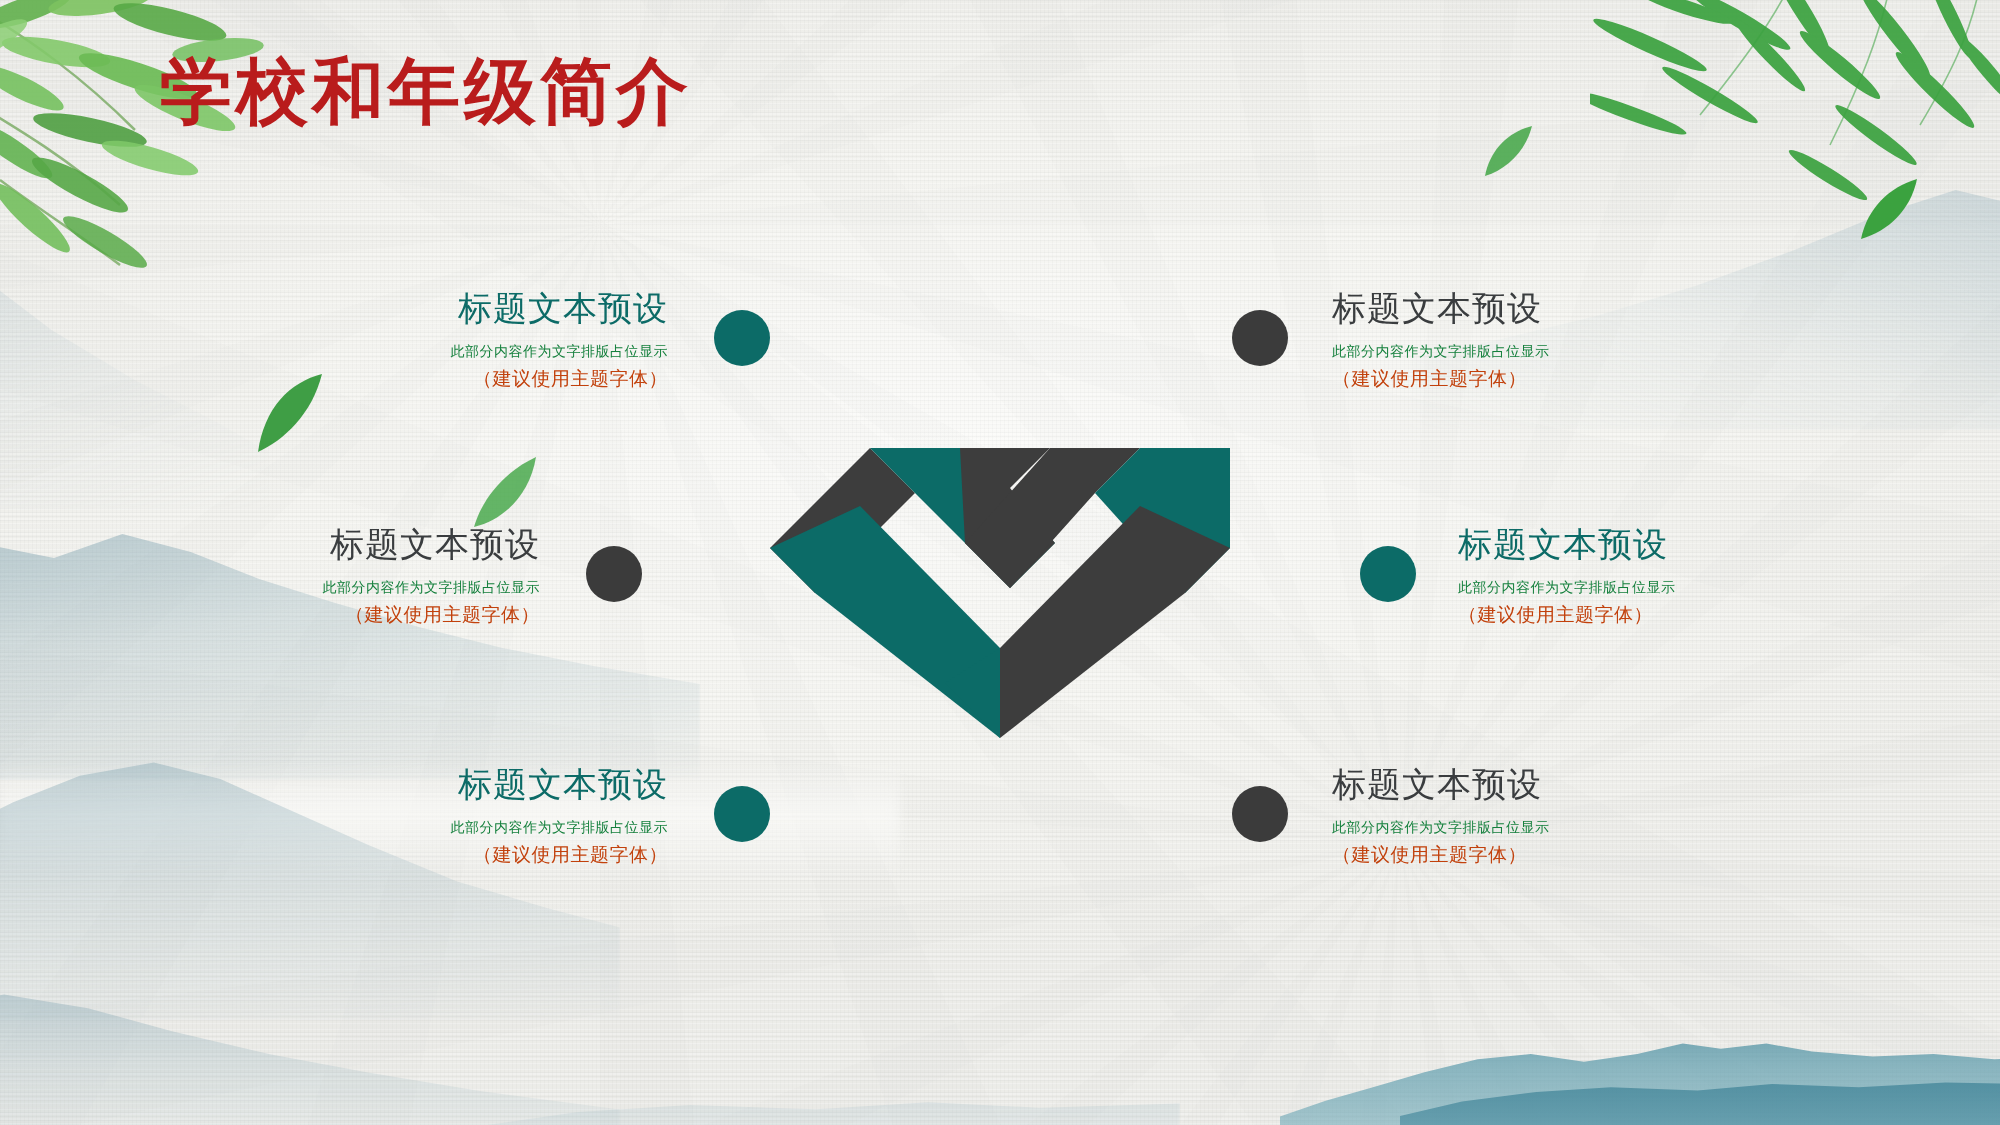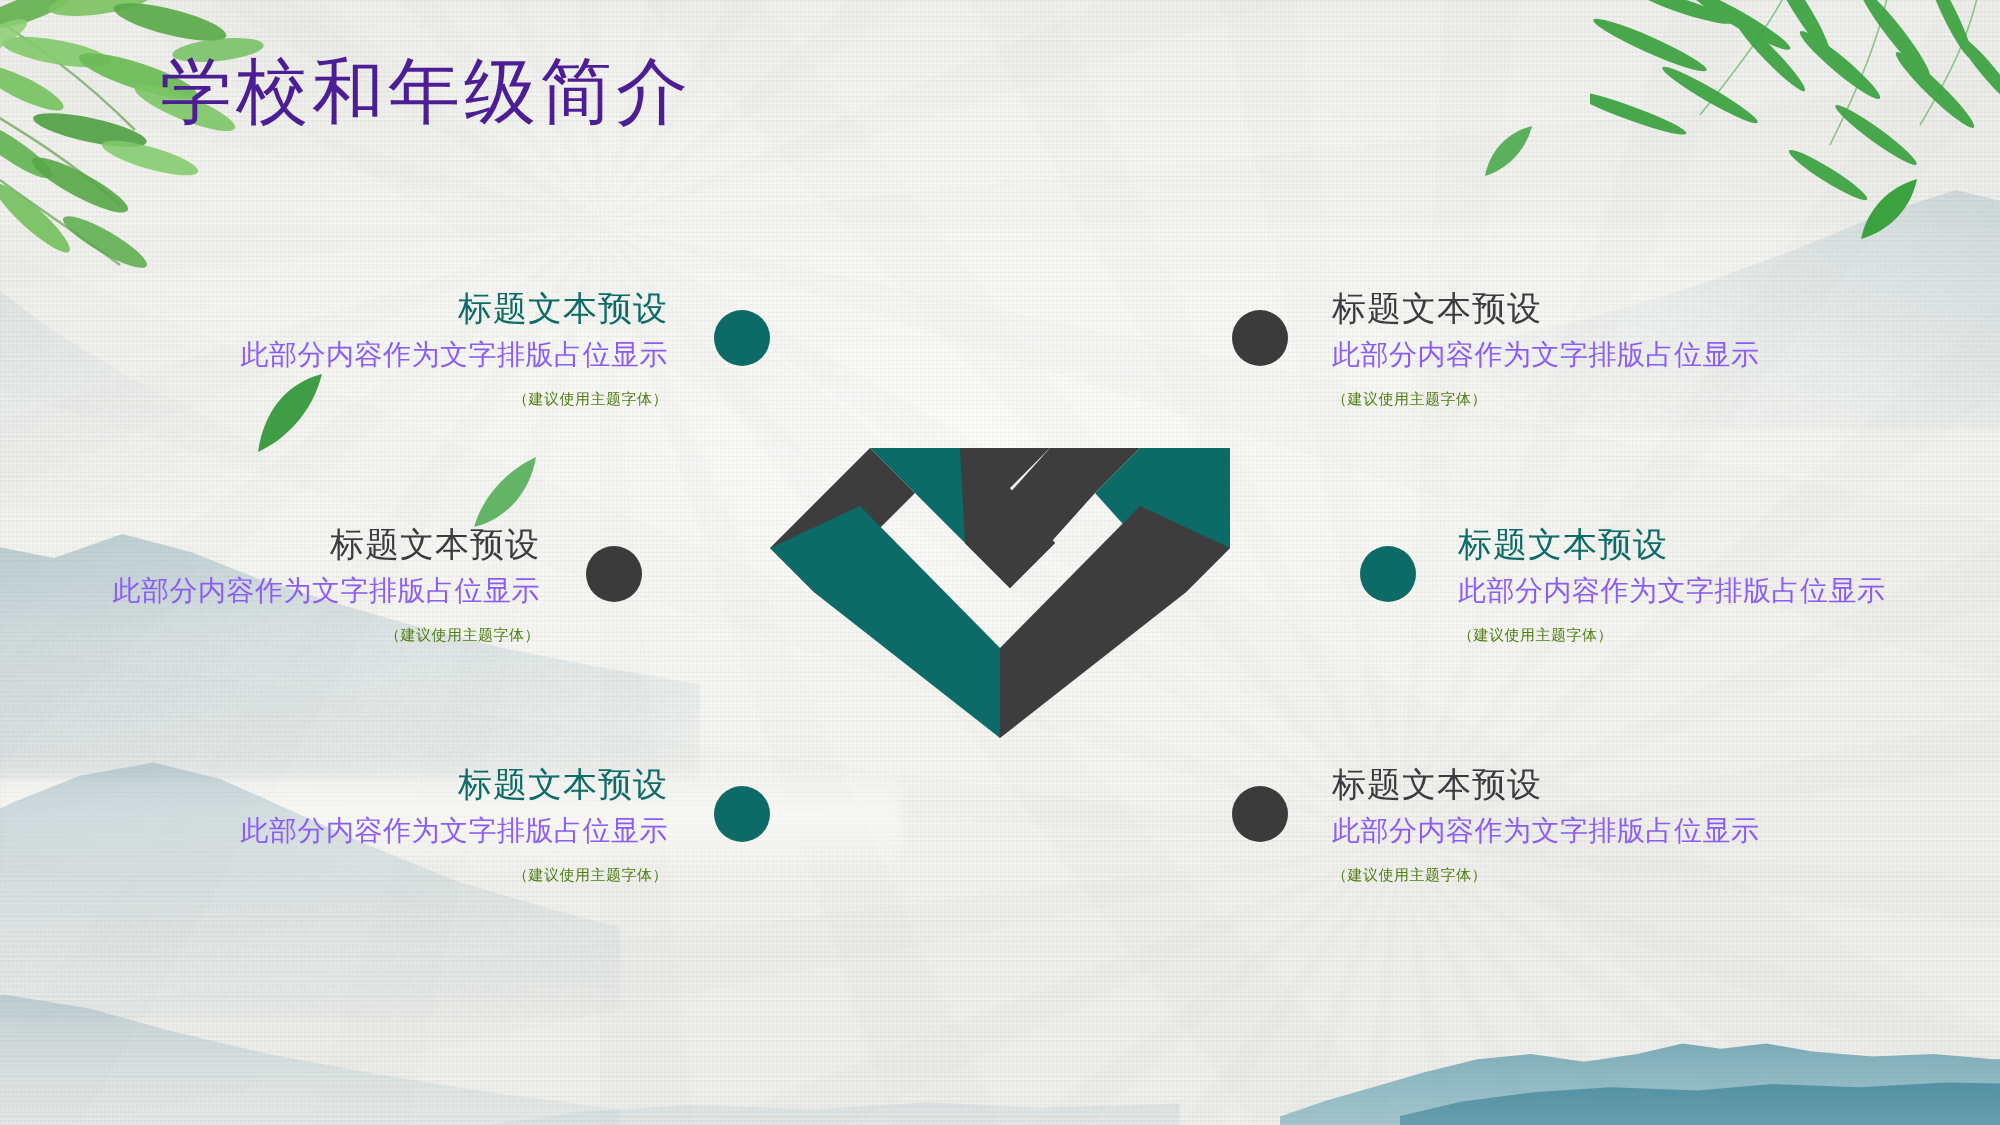--- a/index.html
+++ b/index.html
@@ -84,35 +84,35 @@
   }
   .mist{
     position:absolute; left:0; top:760px; width:900px; height:120px;
     background:linear-gradient(180deg, rgba(255,255,255,0), rgba(250,250,248,.72) 45%, rgba(255,255,255,0));
     filter:blur(6px);
   }
 
   
   .page-title{
     position:absolute; left:160px; top:50px;
-    font-size:72px; font-weight:400; color:#4c1d95;
+    font-size:72px; font-weight:700; color:#b91c1c;
     letter-spacing:4px; line-height:1.15; white-space:nowrap;
   }
 
   
   .block{ position:absolute; width:430px; }
   .block .b-title{
     font-size:34px; font-weight:400; line-height:1.2; letter-spacing:1px;
   }
   .block .b-body{
-    font-size:28px; color:#8b5cf6; line-height:1.35; margin-top:7px;
+    font-size:14px; color:#15803d; line-height:1.35; margin-top:13px;
     letter-spacing:.5px;
   }
   .block .b-note{
-    font-size:15px; color:#4d7c0f; line-height:1.35; margin-top:15px;
+    font-size:19px; color:#c2410c; line-height:1.35; margin-top:5px;
     letter-spacing:.5px;
   }
   .block.right-align{ text-align:right; }
   .block.left-align{ text-align:left; }
   .teal  .b-title{ color:#0c6b67; }
   .dark  .b-title{ color:#3a3d3f; }
 
   .dot{
     position:absolute; width:56px; height:56px; border-radius:50%;
   }

